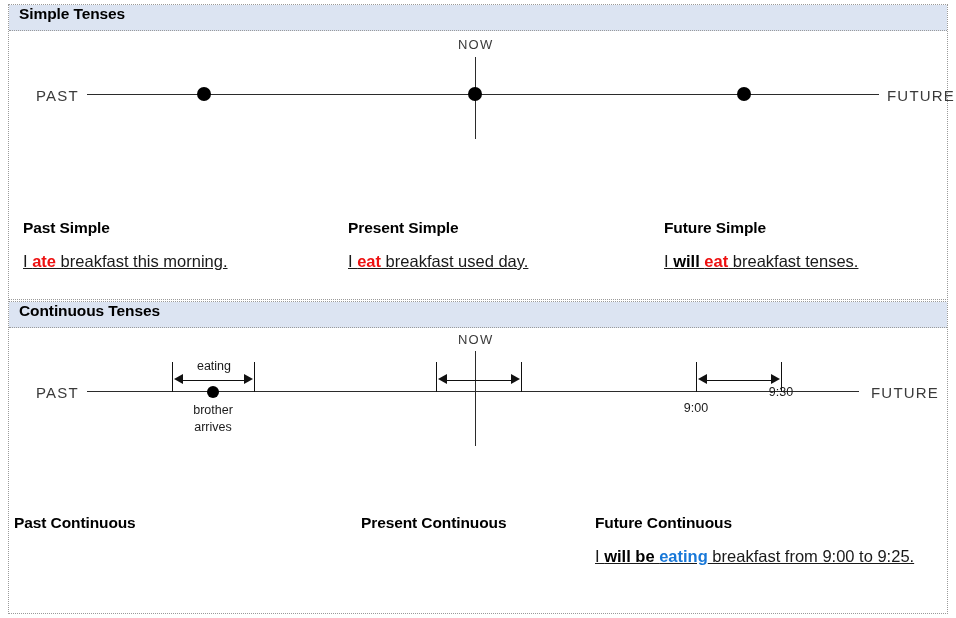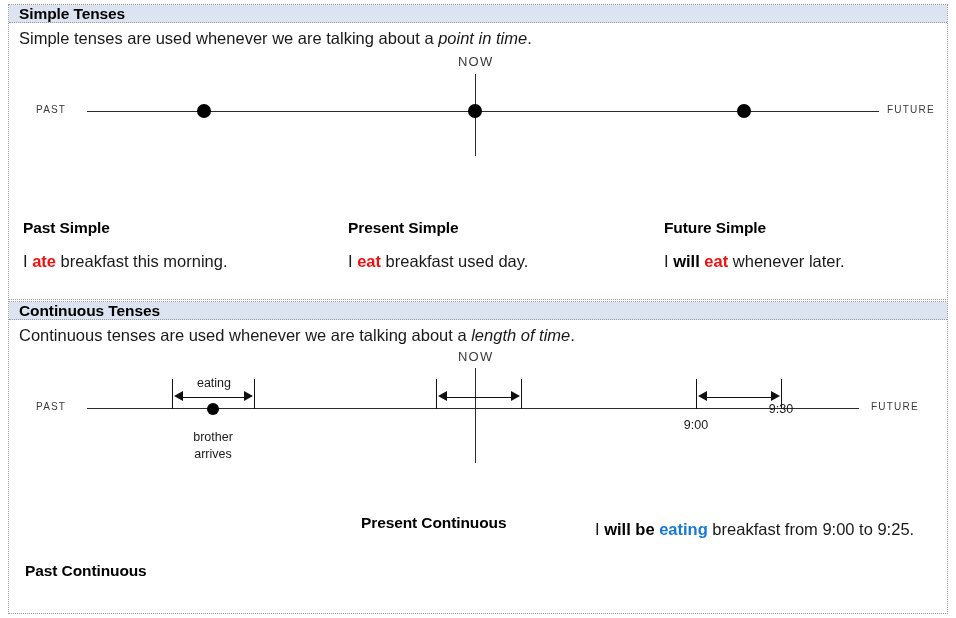--- a/index.html
+++ b/index.html
@@ -4,34 +4,34 @@
 <style>
   html,body{margin:0;padding:0;background:#fff;}
   body{font-family:"Liberation Sans",sans-serif;color:#111;}
   .page{position:relative;width:956px;height:618px;box-sizing:border-box;overflow:hidden;background:#fff;}
 
   .section{position:absolute;left:8px;width:940px;box-sizing:border-box;
            border:1px dotted #9a9a9a;background:#fff;}
   #sec-simple{top:4px;height:296px;}
   #sec-cont{top:301px;height:313px;}
 
-  .band{height:18px;background:#dce4f2;border-bottom:1px dotted #9a9a9a;
-        display:flex;align-items:center;padding-left:10px;box-sizing:border-box;}
+  .band{height:26px;background:#dce4f2;border-bottom:1px dotted #9a9a9a;
+        display:flex;padding-left:10px;box-sizing:border-box;}
   .band-title{font-size:15.5px;font-weight:bold;color:#000;letter-spacing:-0.1px;}
 
   .intro{padding:6px 0 0 10px;font-size:16.5px;color:#1a1a1a;}
   .intro .it{font-style:italic;}
 
   
   .tl{position:relative;width:940px;}
   #tl1{height:130px;}
   #tl2{height:128px;}
 
   .axis{position:absolute;height:0;border-top:1.6px solid #2b2b2b;}
-  .endlabel{position:absolute;font-size:10px;color:#3a3a3a;letter-spacing:1.2px;
+  .endlabel{position:absolute;font-size:15px;color:#3a3a3a;letter-spacing:1.2px;
             font-family:"Liberation Sans",sans-serif;}
   .nowlabel{position:absolute;font-size:13px;color:#3a3a3a;letter-spacing:1.2px;}
   .nowline{position:absolute;width:0;border-left:1.4px solid #2b2b2b;}
 
   .dot{position:absolute;width:14px;height:14px;border-radius:50%;background:#000;}
   .dot.sm{width:12px;height:12px;}
 
   .tick{position:absolute;width:0;border-left:1.5px solid #111;}
   .arrowline{position:absolute;height:0;border-top:1.7px solid #111;}
   .arrowhead{position:absolute;width:0;height:0;border-top:5.5px solid transparent;
@@ -39,39 +39,36 @@
   .ah-left{border-right:9px solid #111;}
   .ah-right{border-left:9px solid #111;}
 
   .tllabel{position:absolute;font-size:12.5px;color:#1a1a1a;text-align:center;
            line-height:17px;white-space:nowrap;}
 
   
   .cols{position:absolute;width:940px;}
   .col{position:absolute;box-sizing:border-box;}
   .col-h{font-size:15.5px;font-weight:bold;color:#000;margin-bottom:9px;letter-spacing:-0.1px;}
-  .col-b{font-size:16.5px;color:#1a1a1a;line-height:31px;}
+  .col-b{font-size:16.5px;color:#1a1a1a;line-height:31px;text-decoration:underline;}
   .b{font-weight:bold;color:#000;}
   .red{font-weight:bold;color:#ee1111;}
   .blue{font-weight:bold;color:#1878d8;}
 </style>
 </head>
 <body>
 
 <div class="page">
 
   <div class="section" id="sec-simple">
 
     <div class="band">
       <span class="band-title">Simple Tenses</span>
     </div>
 
-    <div class="intro">
-      <span>Simple tenses are used whenever we are talking about a </span><span class="it">point in time</span><span>.</span>
-    </div>
 
     <div class="tl" id="tl1">
 
       <span class="nowlabel" style="left:449px;top:6px;">NOW</span>
       <div class="nowline" style="left:466px;top:26px;height:82px;"></div>
 
       <span class="endlabel" style="left:27px;top:56px;">PAST</span>
       <div class="axis" style="left:78px;top:63px;width:792px;"></div>
       <span class="endlabel" style="left:878px;top:56px;">FUTURE</span>
 
@@ -84,77 +81,75 @@
       <div class="col" style="left:14px;width:330px;">
         <div class="col-h">Past Simple</div>
         <div class="col-b"><span>I </span><span class="red">ate</span><span> breakfast this morning.</span></div>
       </div>
       <div class="col" style="left:339px;width:290px;">
         <div class="col-h">Present Simple</div>
         <div class="col-b"><span>I </span><span class="red">eat</span><span> breakfast used day.</span></div>
       </div>
       <div class="col" style="left:655px;width:285px;">
         <div class="col-h">Future Simple</div>
-        <div class="col-b"><span>I </span><span class="b">will </span><span class="red">eat</span><span> whenever later.</span></div>
+        <div class="col-b"><span>I </span><span class="b">will </span><span class="red">eat</span><span> breakfast tenses.</span></div>
       </div>
     </div>
   </div>
 
   <div class="section" id="sec-cont">
 
     <div class="band">
       <span class="band-title">Continuous Tenses</span>
     </div>
 
-    <div class="intro">
-      <span>Continuous tenses are used whenever we are talking about a </span><span class="it">length of time</span><span>.</span>
-    </div>
 
     <div class="tl" id="tl2">
 
       <span class="nowlabel" style="left:449px;top:4px;">NOW</span>
       <div class="nowline" style="left:466px;top:23px;height:95px;"></div>
 
       <span class="endlabel" style="left:27px;top:56px;">PAST</span>
       <div class="axis" style="left:78px;top:63px;width:772px;"></div>
       <span class="endlabel" style="left:862px;top:56px;">FUTURE</span>
 
       <div class="tick" style="left:163px;top:34px;height:30px;"></div>
       <div class="tick" style="left:245px;top:34px;height:30px;"></div>
       <span class="tllabel" style="left:173px;top:30px;width:64px;">eating</span>
       <div class="arrowline" style="left:172px;top:52px;width:64px;"></div>
       <div class="arrowhead ah-left" style="left:165px;top:46px;"></div>
       <div class="arrowhead ah-right" style="left:235px;top:46px;"></div>
       <div class="dot sm" style="left:198px;top:58px;"></div>
-      <div class="tllabel" style="left:166px;top:84px;width:76px;">
+      <div class="tllabel" style="left:166px;top:74px;width:76px;">
         <div>brother</div>
         <div>arrives</div>
       </div>
 
       <div class="tick" style="left:427px;top:34px;height:30px;"></div>
       <div class="tick" style="left:512px;top:34px;height:30px;"></div>
       <div class="arrowline" style="left:436px;top:52px;width:67px;"></div>
       <div class="arrowhead ah-left" style="left:429px;top:46px;"></div>
       <div class="arrowhead ah-right" style="left:502px;top:46px;"></div>
 
       <div class="tick" style="left:687px;top:34px;height:30px;"></div>
       <div class="tick" style="left:772px;top:34px;height:30px;"></div>
       <div class="arrowline" style="left:696px;top:52px;width:67px;"></div>
       <div class="arrowhead ah-left" style="left:689px;top:46px;"></div>
       <div class="arrowhead ah-right" style="left:762px;top:46px;"></div>
       <span class="tllabel" style="left:657px;top:72px;width:60px;">9:00</span>
       <span class="tllabel" style="left:742px;top:56px;width:60px;">9:30</span>
     </div>
 
     <div class="cols" style="top:212px;">
-      <div class="col" style="left:16px;width:315px;margin-top:48px;">
+      <div class="col" style="left:5px;width:315px;">
         <div class="col-h">Past Continuous</div>
       </div>
       <div class="col" style="left:352px;width:300px;">
         <div class="col-h">Present Continuous</div>
       </div>
       <div class="col" style="left:586px;width:330px;">
+        <div class="col-h">Future Continuous</div>
         <div class="col-b"><span>I </span><span class="b">will be </span><span class="blue">eating</span><span> breakfast from 9:00 to 9:25.</span></div>
       </div>
     </div>
   </div>
 
 </div>
 
 </body></html>

